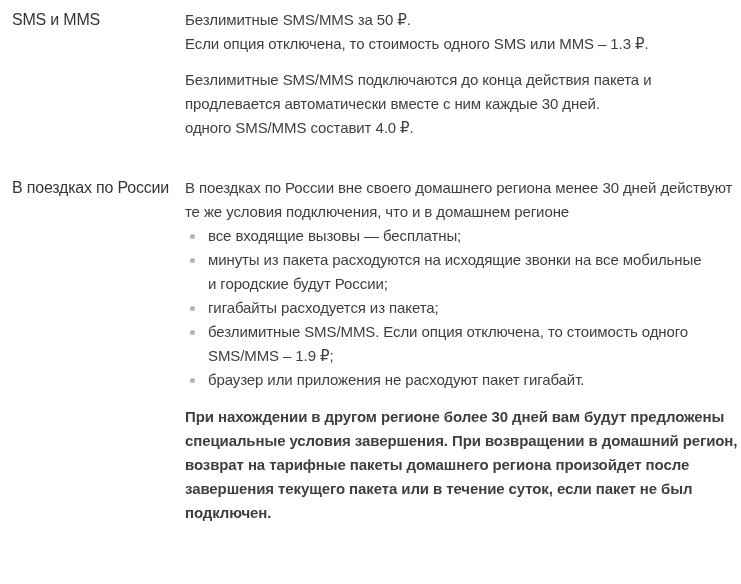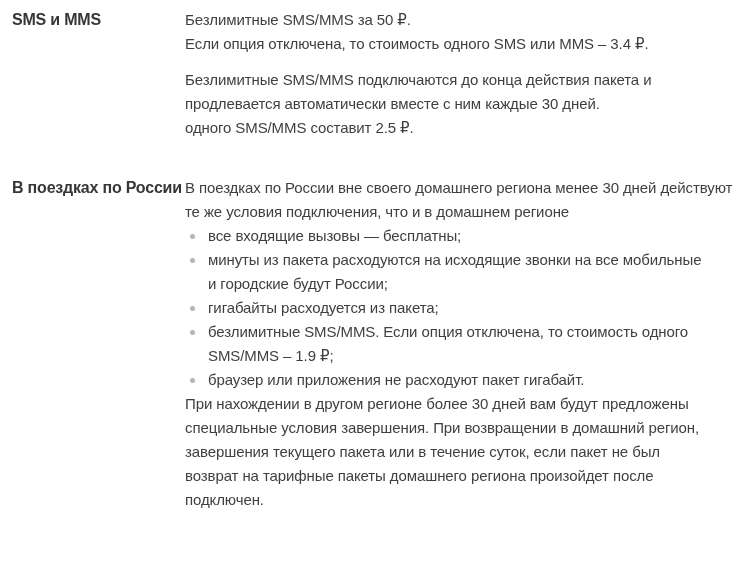--- a/index.html
+++ b/index.html
@@ -22,39 +22,41 @@
   .section-row {
     display: grid;
     grid-template-columns: 173px 1fr;
     align-items: start;
   }
   .section-row + .section-row {
     margin-top: 36px;
   }
   .section-label {
     font-size: 16px;
-    font-weight: bold;
+    font-weight: normal;
     line-height: 24px;
     color: #363636;
     letter-spacing: -0.2px;
     padding-right: 1px;
   }
   .section-content {
     font-size: 15px;
     line-height: 24px;
     letter-spacing: -0.1px;
   }
   .text-line {
     height: 24px;
     white-space: nowrap;
   }
   .paragraph + .paragraph {
     margin-top: 12px;
   }
   .bullet-list + .paragraph {
+    margin-top: 13px;
+    font-weight: bold;
   }
   .list-item {
     display: flex;
     padding-left: 5px;
   }
   .bullet-dot {
     flex: none;
     width: 5px;
     height: 5px;
     border-radius: 50%;
@@ -68,26 +70,26 @@
 </head>
 <body>
 
 <div class="page">
   <div id="sections">
       <div class="section-row">
         <div class="section-label">SMS и MMS</div>
         <div class="section-content">
           <div class="paragraph">
             <div class="text-line">Безлимитные SMS/MMS за 50 ₽.</div>
-            <div class="text-line">Если опция отключена, то стоимость одного SMS или MMS – 3.4 ₽.</div>
+            <div class="text-line">Если опция отключена, то стоимость одного SMS или MMS – 1.3 ₽.</div>
           </div>
           <div class="paragraph">
             <div class="text-line">Безлимитные SMS/MMS подключаются до конца действия пакета и</div>
             <div class="text-line">продлевается автоматически вместе с ним каждые 30 дней.</div>
-            <div class="text-line">одного SMS/MMS составит 2.5 ₽.</div>
+            <div class="text-line">одного SMS/MMS составит 4.0 ₽.</div>
           </div>
         </div>
       </div>
       <div class="section-row">
         <div class="section-label">В поездках по России</div>
         <div class="section-content">
           <div class="paragraph">
             <div class="text-line">В поездках по России вне своего домашнего региона менее 30 дней действуют</div>
             <div class="text-line">те же условия подключения, что и в домашнем регионе</div>
           </div>
@@ -121,20 +123,20 @@
             <div class="list-item">
               <span class="bullet-dot"></span>
               <div class="item-text">
                 <div class="text-line">браузер или приложения не расходуют пакет гигабайт.</div>
               </div>
             </div>
           </div>
           <div class="paragraph">
             <div class="text-line">При нахождении в другом регионе более 30 дней вам будут предложены</div>
             <div class="text-line">специальные условия завершения. При возвращении в домашний регион,</div>
+            <div class="text-line">возврат на тарифные пакеты домашнего региона произойдет после</div>
             <div class="text-line">завершения текущего пакета или в течение суток, если пакет не был</div>
-            <div class="text-line">возврат на тарифные пакеты домашнего региона произойдет после</div>
             <div class="text-line">подключен.</div>
           </div>
         </div>
       </div>
     </div>
 </div>
 
 </body></html>

